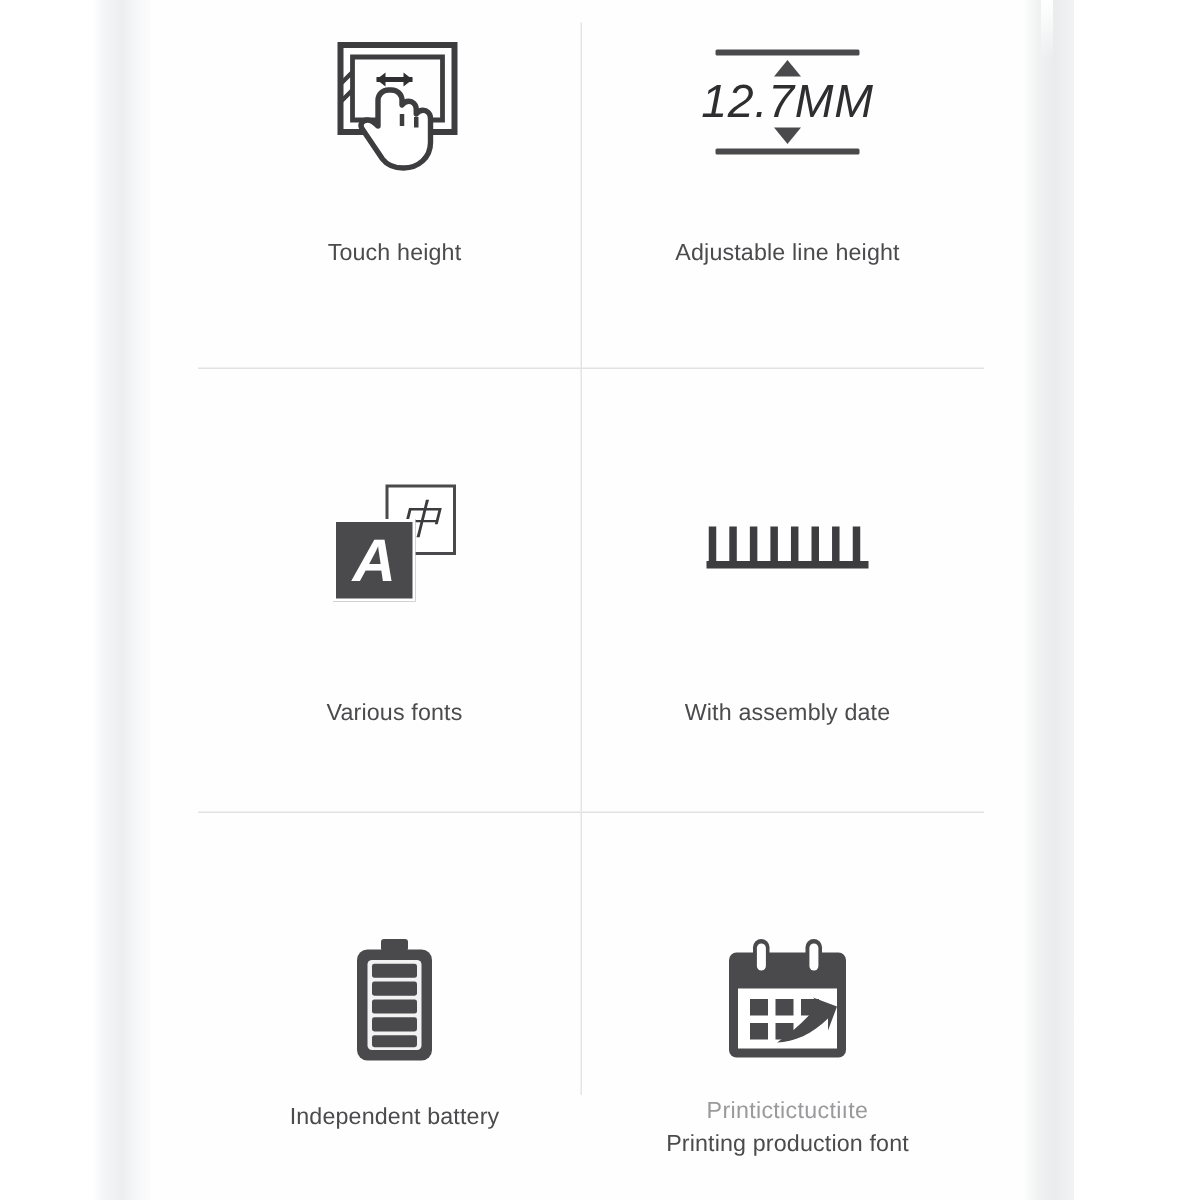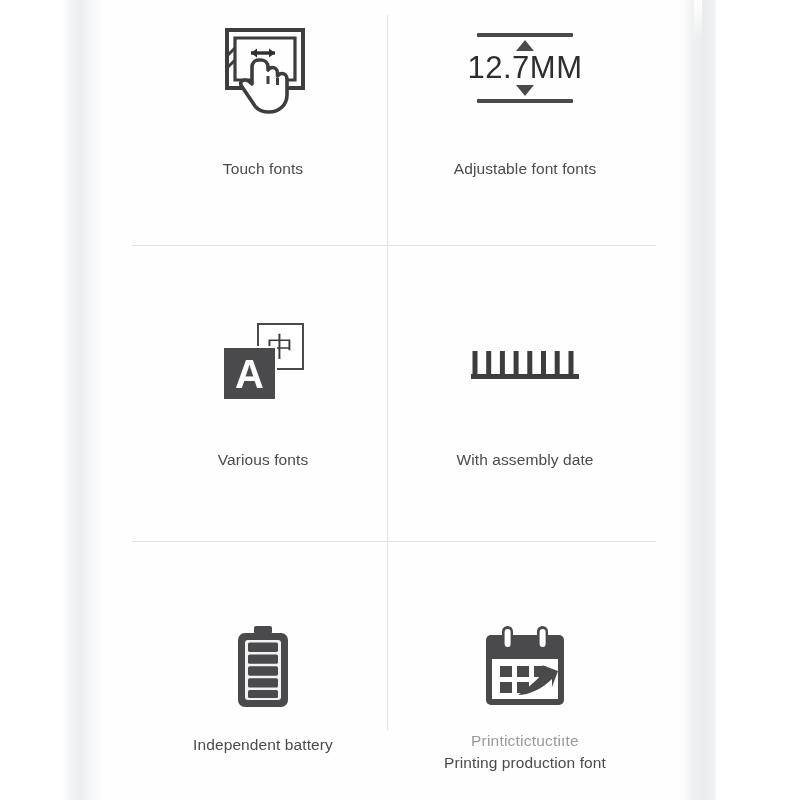--- a/index.html
+++ b/index.html
@@ -86,34 +86,35 @@
   .cell-c1 { left: 262px; }
   .cell-r0 { top: 0;    height: 245px; }
   .cell-r1 { top: 245px; height: 296px; }
   .cell-r2 { top: 541px; height: 181px; }
 
   .icon-wrap {
     display: flex;
     align-items: center;
     justify-content: center;
     width: 100%;
+    font-style: italic;
   }
   .cell-r0 .icon-wrap { height: 120px; padding-top: 8px; }
   .cell-r1 .icon-wrap { height: 150px; padding-top: 42px; }
   .cell-r2 .icon-wrap { height: 135px; padding-top: 58px; }
 
   .feature-label {
     font-size: 15.5px;
     color: #4b4b4d;
     letter-spacing: 0.1px;
     line-height: 1.45;
     font-weight: 400;
   }
   .cell-r0 .feature-label { margin-top: 30px; }
-  .cell-r1 .feature-label { margin-top: 12px; }
+  .cell-r1 .feature-label { margin-top: 28px; }
   .label-stack .line-blur {
     color: #9a9a9c;
     filter: blur(0.35px);
     letter-spacing: 0.2px;
   }
 
   
   .cell-battery .feature-label { }
   .cell-date .label-stack { margin-top: -4px; }
 
@@ -250,34 +251,34 @@
           <path d="M60 31 l-6 -4.6 v9.2 Z" fill="#2f2f31"></path>
           <path d="M44 38 C40 38 37 41 37 45 L37 62
                    C37 62 33 58 30 58 C26.5 58 24.5 61 26.5 64
                    L40 84 C43 88 48 90 54 90 C64 90 72 83 72 73
                    L72 57 C72 53.5 69.5 51.5 67 51.5 C65 51.5 63.5 52.5 62.5 54
                    L62.5 51 C62.5 47.5 60 45.5 57.5 45.5 C55.5 45.5 54 46.5 53 48
                    L53 45 C53 41 50 38 46 38 Z" stroke="#3d3d3f" stroke-width="3.6" fill="#ffffff" stroke-linejoin="round"></path>
           <path d="M53 54 L53 62 M62.5 56 L62.5 63" stroke="#3d3d3f" stroke-width="3"></path>
         </svg>
       </div>
-      <div class="feature-label">Touch fonts</div>
+      <div class="feature-label">Touch height</div>
     </div>
 
     <div class="grid-cell cell-r0 cell-c1">
       <div class="icon-wrap">
         <div class="dim-icon">
           <div class="dim-rule"></div>
           <div class="dim-arrow-up"></div>
           <div class="dim-text">12.7MM</div>
           <div class="dim-arrow-dn"></div>
           <div class="dim-rule"></div>
         </div>
       </div>
-      <div class="feature-label">Adjustable font fonts</div>
+      <div class="feature-label">Adjustable line height</div>
     </div>
 
     <div class="grid-cell cell-r1 cell-c0">
       <div class="icon-wrap">
         <div class="fonts-icon">
           <div class="fonts-cn-box"></div>
           <div class="fonts-cn-glyph">中</div>
           <div class="fonts-a-box"></div>
           <div class="fonts-a-glyph">A</div>
         </div>

